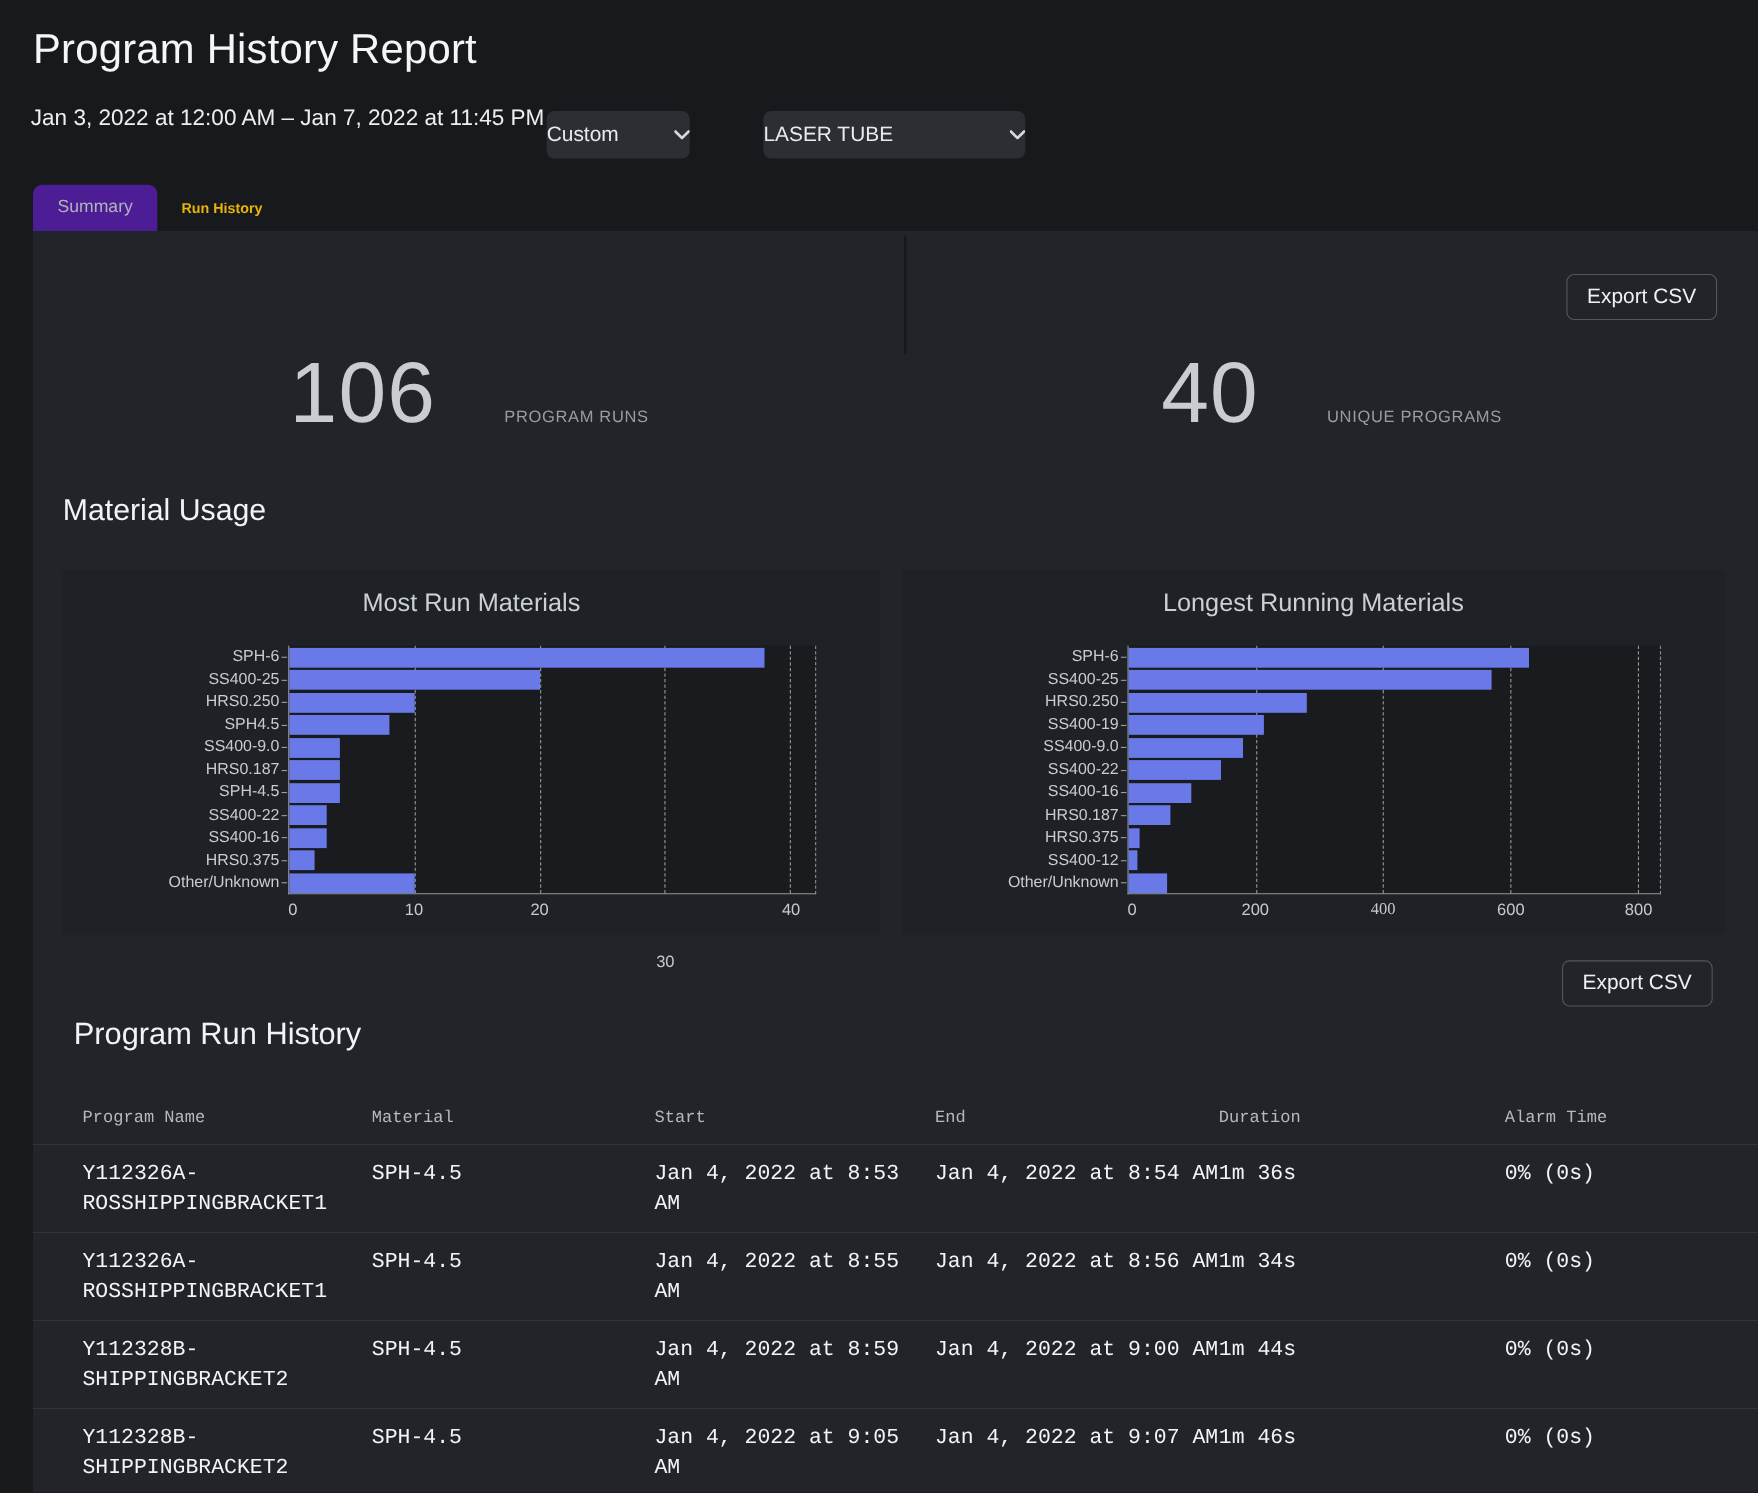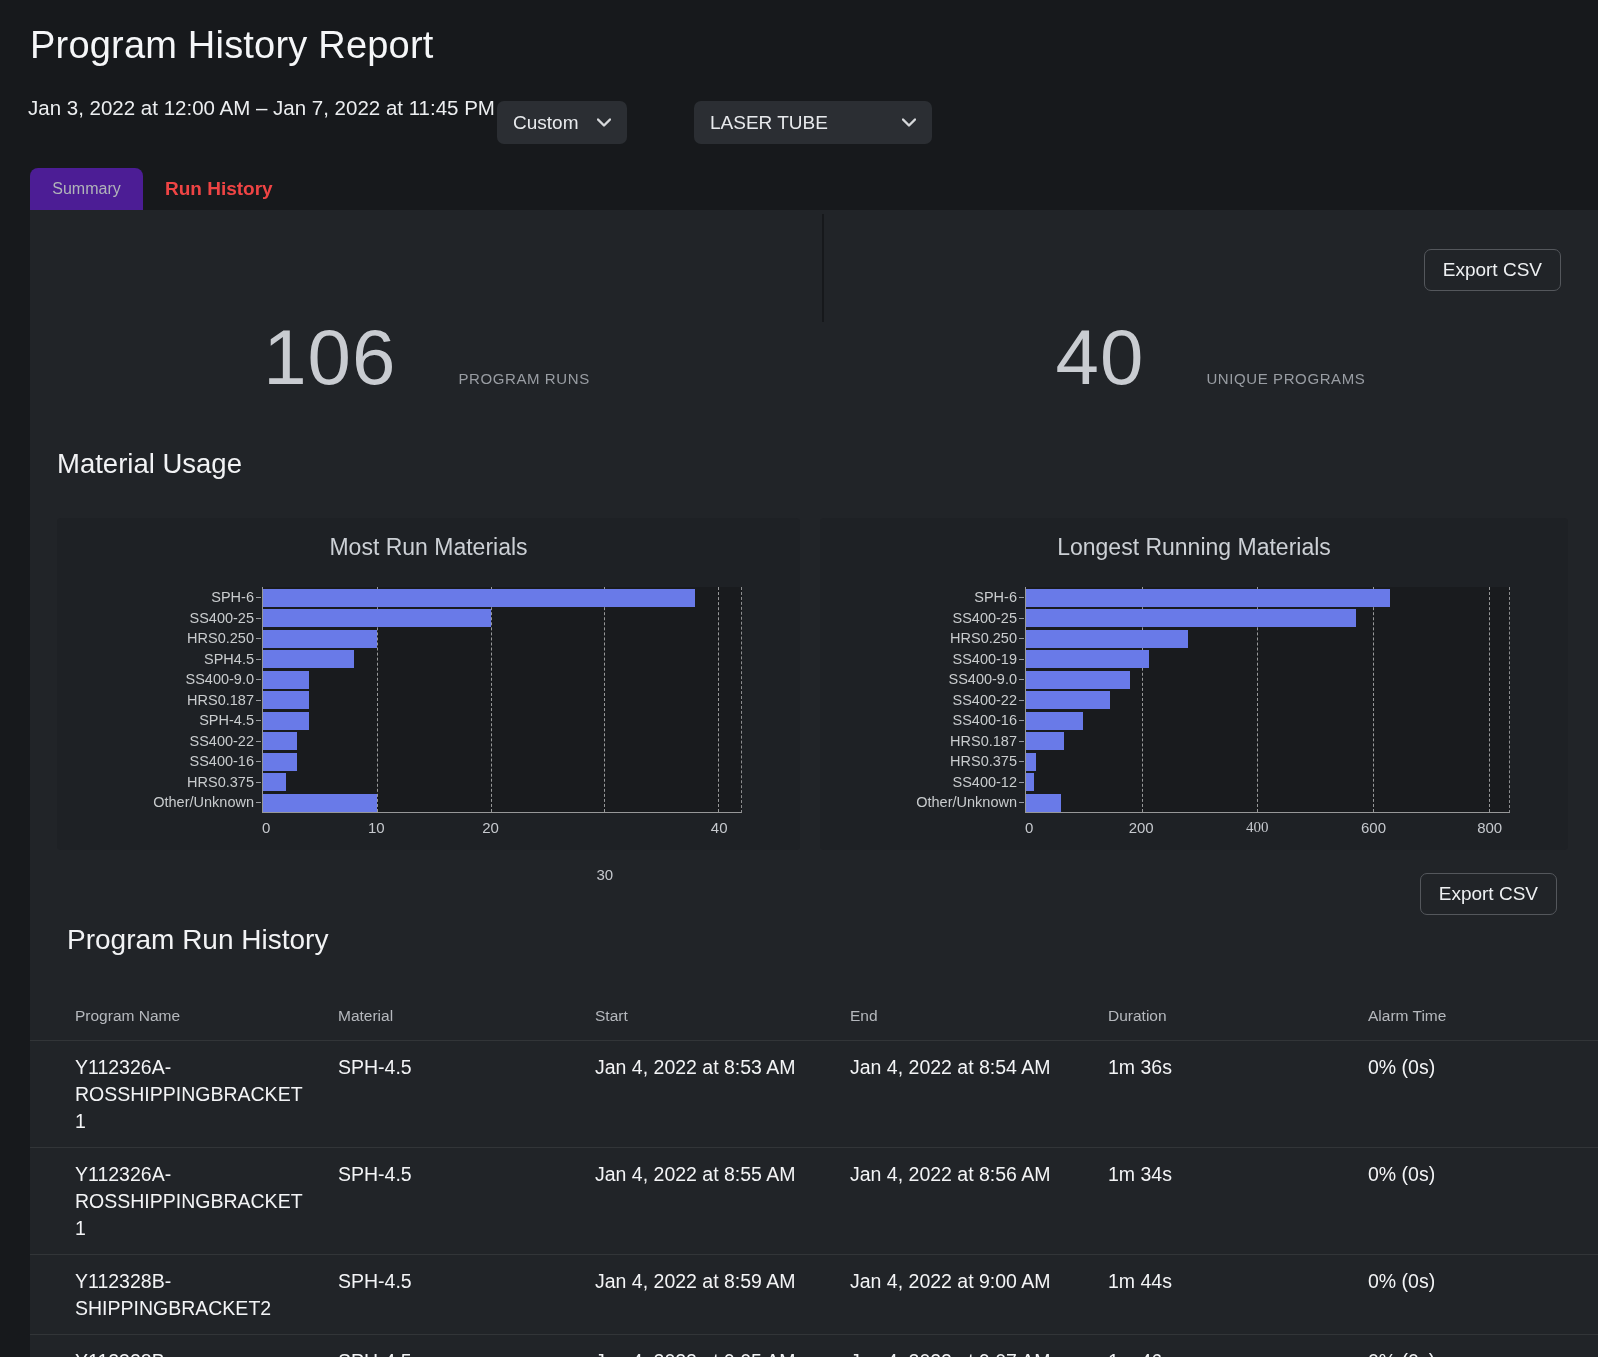--- a/index.html
+++ b/index.html
@@ -17,38 +17,38 @@
   }
   .date-range {
     position:absolute; left:28px; top:96px;
     font-size:20.5px; color:#eceef0;
   }
   .dropdown {
     position:absolute; top:101px; height:43px;
     background:#2b2e33; border:none; border-radius:7px;
     color:#e8eaed; font-size:19px; font-family:inherit;
     display:flex; align-items:center; justify-content:space-between;
-    padding:0 16px; cursor:pointer;
+    padding:0 0; cursor:pointer;
   }
   .dropdown.range { left:497px; width:130px; }
   .dropdown.machine { left:694px; width:238px; }
   .chev { width:14px; height:9px; margin-left:14px; flex:none; }
   .chev polyline { fill:none; stroke:#d6d8db; stroke-width:2.4; stroke-linecap:round; stroke-linejoin:round; }
 
   .tab {
     position:absolute; top:168px; height:42px;
     display:flex; align-items:center; justify-content:center;
     font-size:16px; cursor:pointer;
   }
   .tab.active {
     left:30px; width:113px; background:#4c1d95;
     border-radius:8px 8px 0 0; color:#b0b4b9;
   }
   .tab.inactive {
-    left:150px; padding:0 15px; color:#ef4444; font-weight:bold; font-size:19px;
+    left:150px; padding:0 15px; color:#eab308; font-weight:bold; font-size:13px;
   }
 
   .panel {
     position:absolute; left:30px; top:210px; width:1568px; height:1147px;
     background:#212428;
   }
   .export-btn {
     position:absolute; height:42px; padding:0 18px;
     background:transparent; border:1px solid #54575c; border-radius:7px;
     color:#eef0f2; font-size:19px; font-family:inherit; cursor:pointer;
@@ -93,21 +93,21 @@
   .xtick {
     position:absolute; top:6px; transform:translateX(-50%);
     font-size:15px; color:#c6c9ce;
   }
   .xtick.zero { transform:none; }
 
   .table-wrap { position:absolute; left:0; top:782px; width:100%; }
   .t-row {
     display:grid;
     grid-template-columns:263px 257px 255px 258px 260px 1fr;
-    padding-left:45px; padding-right:9px;
+    padding-left:45px; padding-right:9px;font-family:Liberation Mono, monospace;
   }
   .t-head { height:48px; align-items:center; }
   .t-head .t-cell { font-size:15.5px; color:#b5b8bd; }
   .t-body .t-row {
     border-top:1px solid rgba(255,255,255,.08);
     padding-top:13px; padding-bottom:12px; min-height:75px;
     align-items:start;
   }
   .t-body .t-cell { font-size:19.5px; color:#f3f4f6; line-height:27px; }
   .t-cell.name { max-width:235px; overflow-wrap:break-word; }

